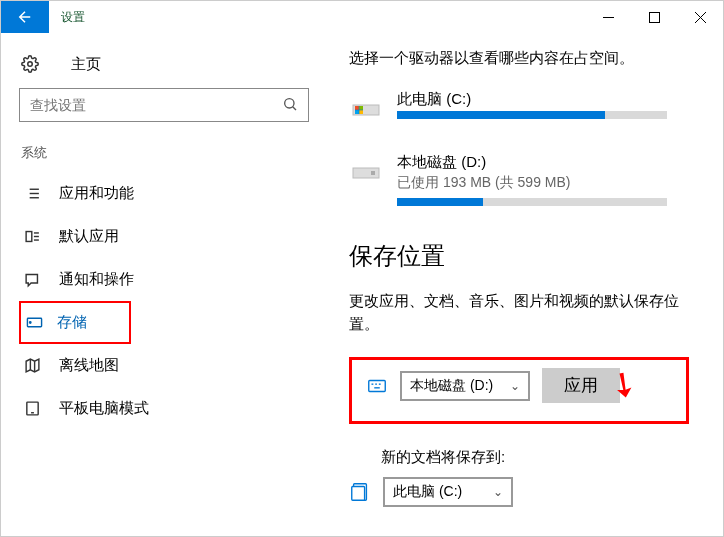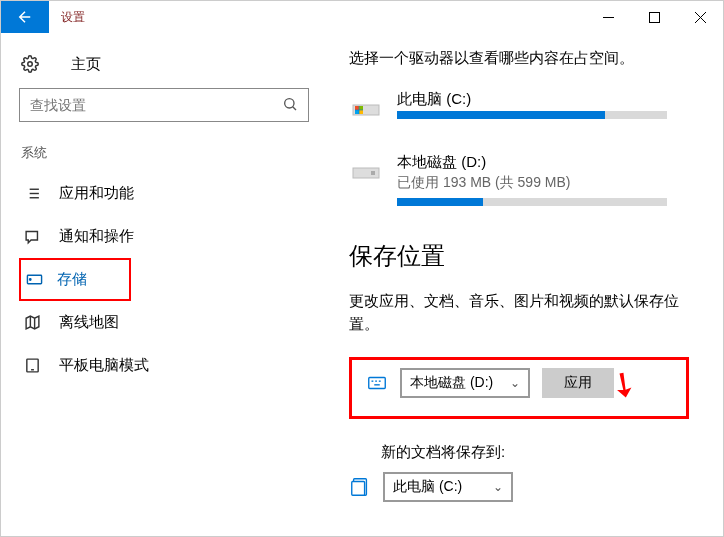--- a/index.html
+++ b/index.html
@@ -1,20 +1,20 @@
 <!DOCTYPE html>
 <html><head>
 <meta charset="utf-8">
 <style>
 * { margin: 0; padding: 0; box-sizing: border-box; font-family: "Microsoft YaHei", "Segoe UI", sans-serif; }
 body { width: 724px; height: 537px; background: #fff; overflow: hidden; position: relative; border: 1px solid #ccc; }
 
 .titlebar { height: 32px; display: flex; align-items: center; }
 .back-btn { width: 48px; height: 32px; background: #0078d7; color: #fff; display: flex; align-items: center; justify-content: center; font-size: 16px; }
-.title-text { padding-left: 12px; font-size: 12px; color: #7f1d1d; }
+.title-text { padding-left: 12px; font-size: 12px; color: #14532d; }
 .win-controls { margin-left: auto; display: flex; }
 .win-btn { width: 46px; height: 32px; display: flex; align-items: center; justify-content: center; font-size: 12px; font-family: "Segoe MDL2 Assets", sans-serif; color: #000; }
 
 .content { display: flex; height: calc(100% - 32px); }
 .sidebar { width: 320px; padding: 12px 0 0 18px; }
 .home-row { display: flex; align-items: flex-start; gap: 32px; padding: 10px 0 14px 2px; font-size: 15px; color: #000; }
 .gear-icon { width: 18px; height: 18px; display:flex; align-items:center; justify-content:center; }
 .search-box { width: 290px; height: 34px; border: 1px solid #888; display: flex; align-items: center; padding: 0 10px; margin-bottom: 18px; }
 .search-box input { border: none; outline: none; flex: 1; font-size: 14px; color: #666; background: transparent; }
 .search-icon { font-size: 15px; color: #555; }
@@ -37,21 +37,21 @@
 
 .section-header { font-size: 24px; font-weight: 400; color: #000; margin: 8px 0 18px 0; }
 .section-desc { font-size: 15px; color: #000; line-height: 1.5; margin-bottom: 22px; }
 
 .save-group { border: 3px solid #f00; padding: 8px 14px 18px 14px; margin-bottom: 24px; position: relative; width: 340px; }
 .save-label { font-size: 15px; margin-bottom: 10px; padding-left: 32px; }
 .save-row { display: flex; align-items: center; gap: 12px; }
 .type-icon { width: 22px; height: 22px; color: #0078d7; display:flex; align-items:center; justify-content:center; }
 .dropdown { border: 2px solid #999; padding: 4px 8px; display: flex; align-items: center; gap: 12px; font-size: 14px; min-width: 130px; }
 .chevron { font-size: 12px; color: #555; margin-left: auto; }
-.apply-btn { background: #ccc; border: none; padding: 6px 22px; font-size: 14px; }
+.apply-btn { background: #ccc; border: none; padding: 6px 22px; font-size: 17px; }
 .arrow-annotation { position: absolute; top: 4px; right: 48px; font-size: 34px; color: #f00; transform: rotate(35deg); pointer-events: none; }
 
 .save-group2 .save-label { padding-left: 32px; }
 .save-group2 { width: 340px; }
 </style>
 </head>
 <body>
 
 <div class="titlebar">
   <div class="back-btn">
@@ -106,20 +106,31 @@
         <svg width="17" height="17" viewBox="0 0 24 24" fill="none" stroke="currentColor" stroke-width="2">
             <line x1="8" y1="6" x2="21" y2="6"></line>
             <line x1="8" y1="12" x2="21" y2="12"></line>
             <line x1="8" y1="18" x2="21" y2="18"></line>
             <line x1="3" y1="6" x2="3.01" y2="6"></line>
             <line x1="3" y1="12" x2="3.01" y2="12"></line>
             <line x1="3" y1="18" x2="3.01" y2="18"></line>
           </svg>
       </span>
       <span>应用和功能</span>
+    </div>
+    <div class="nav-item">
+      <span class="nav-icon">
+        <svg width="17" height="17" viewBox="0 0 24 24" fill="none" stroke="currentColor" stroke-width="2">
+            <rect x="3" y="5" width="8" height="14"></rect>
+            <line x1="14" y1="7" x2="21" y2="7"></line>
+            <line x1="14" y1="12" x2="21" y2="12"></line>
+            <line x1="14" y1="17" x2="21" y2="17"></line>
+          </svg>
+      </span>
+      <span>默认应用</span>
     </div>
     <div class="nav-item">
       <span class="nav-icon">
         <svg width="17" height="17" viewBox="0 0 24 24" fill="none" stroke="currentColor" stroke-width="2">
             <path d="M3 5 h16 v12 h-9 l-4 4 v-4 h-3 z"></path>
           </svg>
       </span>
       <span>通知和操作</span>
     </div>
     <div class="nav-item selected">

